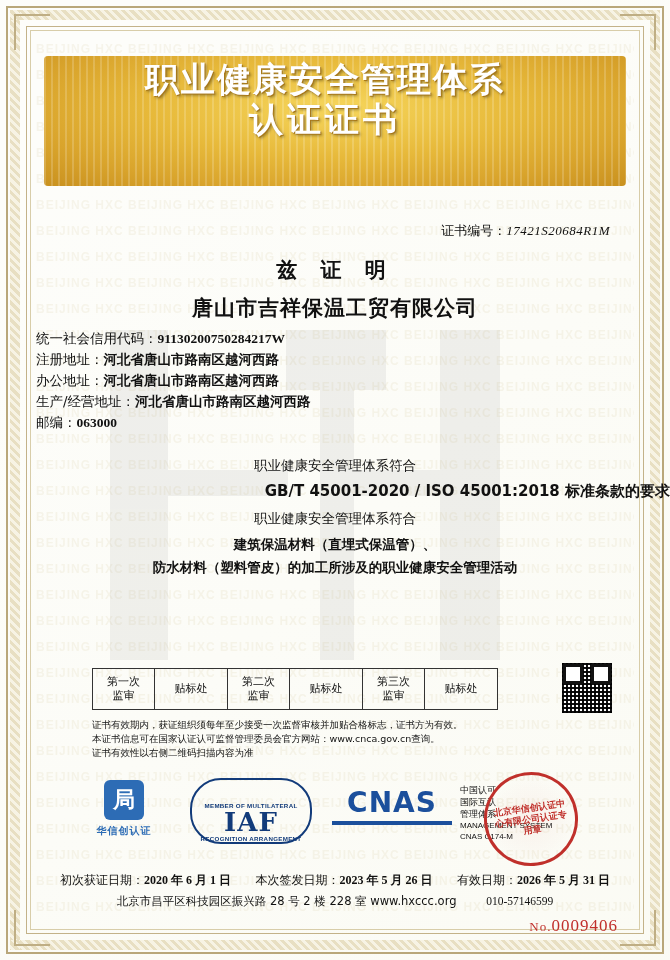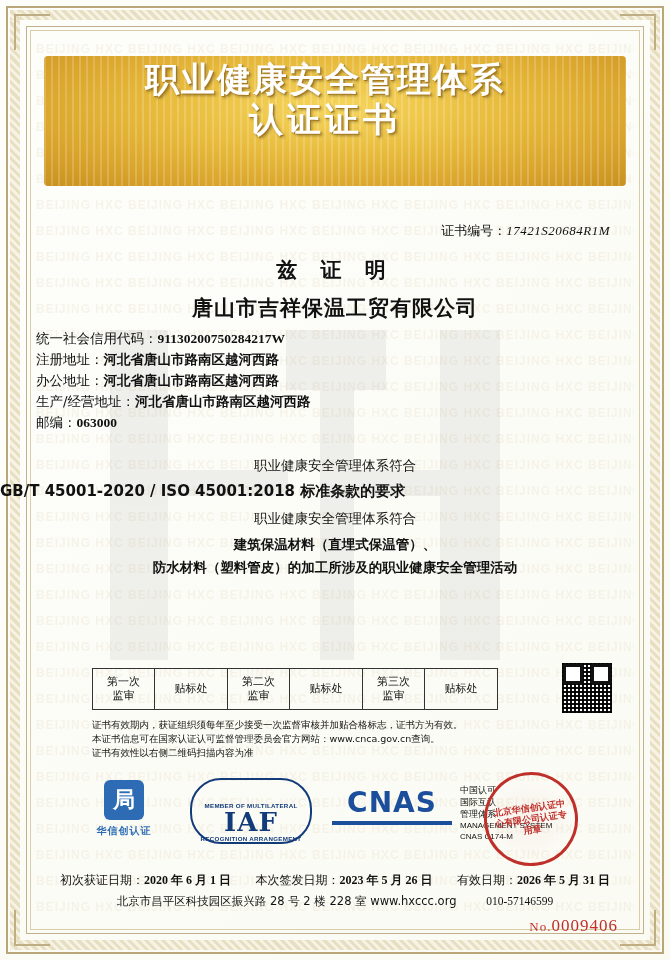--- a/index.html
+++ b/index.html
@@ -134,21 +134,21 @@
   .info .v{font-weight:bold;}
   .info .mono{font-family:"Liberation Serif", serif;font-weight:bold;}
 
   .conform{
     position:absolute;left:0;right:0;top:457px;
     text-align:center;font-size:13.5px;color:#111;
     font-family:"DejaVu Sans", sans-serif;
   }
   .standard{
     position:absolute;left:0;right:0;top:482px;
-    text-align:left;font-size:15px;color:#111;font-weight:bold;
+    text-align:right;font-size:15px;color:#111;font-weight:bold;
     font-family:"DejaVu Sans", sans-serif;
   }
   .scope-title{
     position:absolute;left:0;right:0;top:510px;
     text-align:center;font-size:13.5px;color:#111;
     font-family:"DejaVu Sans", sans-serif;
   }
   .scope-body{
     position:absolute;left:0;right:0;top:533px;
     text-align:center;font-size:13.5px;color:#111;line-height:23px;font-weight:bold;

